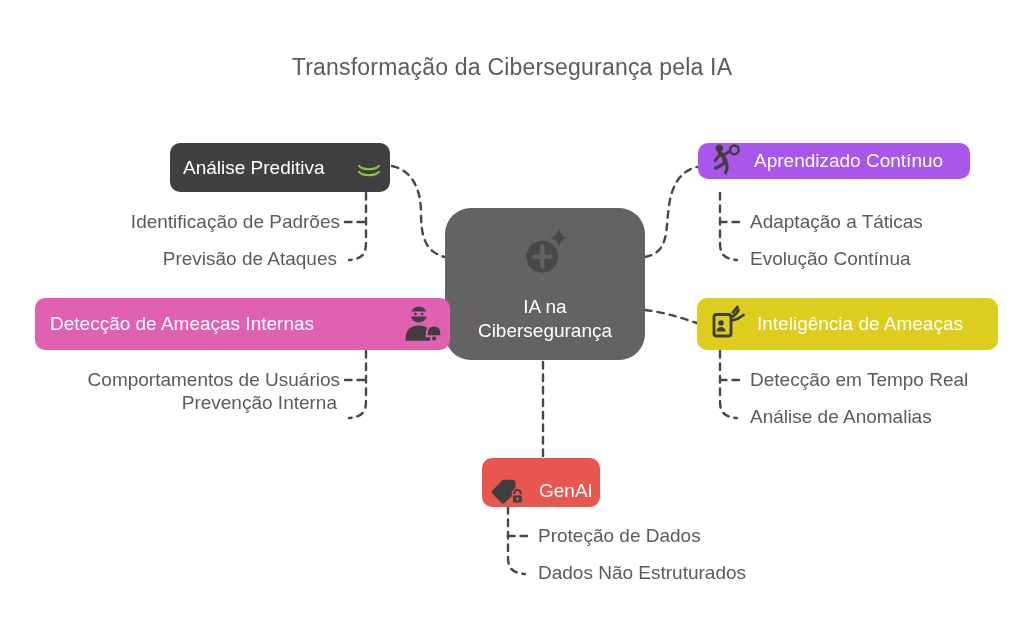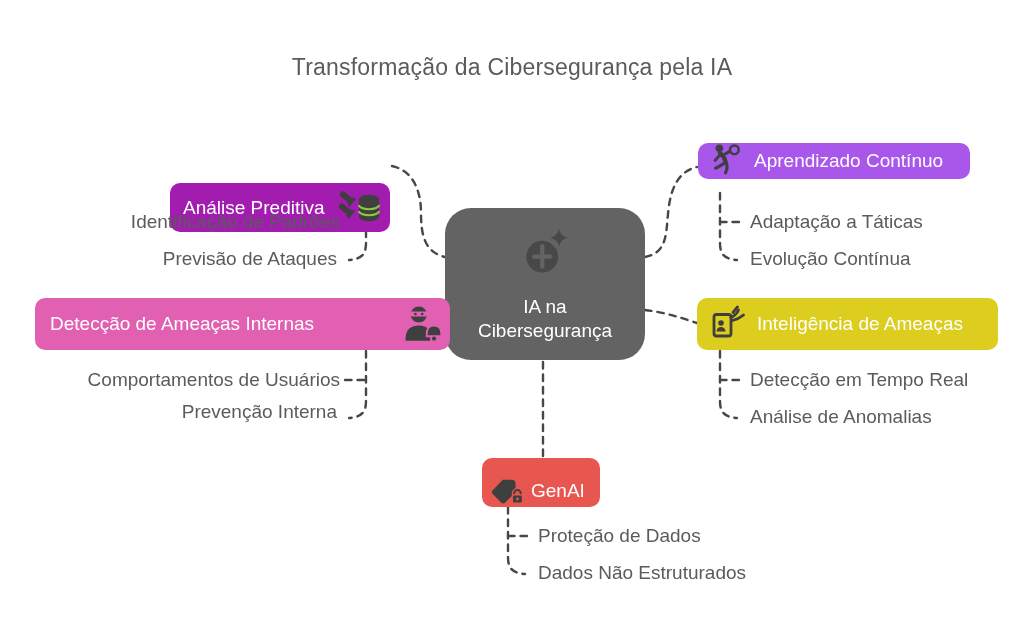--- a/index.html
+++ b/index.html
@@ -10,21 +10,21 @@
   .connectors{position:absolute;left:0;top:0;pointer-events:none;}
   .node{position:absolute;display:flex;align-items:center;color:#fff;border-radius:10px;
         font-size:19px;box-sizing:border-box;}
   .node .label{white-space:nowrap;}
   .icon{flex:0 0 auto;display:block;}
   
   .n-green {left:170px;top:143px;width:220px;height:49px;padding:0 8px 0 13px;justify-content:space-between;}
   .n-purple{left:698px;top:143px;width:272px;height:36px;padding:0 10px 0 9px;gap:9px;}
   .n-pink  {left:35px; top:298px;width:415px;height:52px;padding:0 7px 0 15px;justify-content:space-between;}
   .n-yellow{left:697px;top:298px;width:301px;height:52px;padding:0 10px 0 10px;gap:10px;}
-  .n-red   {left:482px;top:458px;width:118px;height:49px;padding:16px 8px 0 8px;gap:5px;}
+  .n-red   {left:482px;top:458px;width:118px;height:49px;padding:16px 8px 0 8px;gap:13px;}
   .n-center{left:445px;top:208px;width:200px;height:152px;border-radius:26px;
             flex-direction:column;justify-content:center;gap:14px;text-align:center;}
   .n-center .center-lines{line-height:24px;font-size:19px;}
   .n-center .center-lines span{display:block;}
   
   .leaf{position:absolute;font-size:19px;color:#5b5b5b;white-space:nowrap;line-height:22px;}
   .leaf.r{text-align:center;}
 </style>
 </head>
 <body>
@@ -60,21 +60,21 @@
       <rect x="24.8" y="20.5" width="4.6" height="26.5" rx="2.3" fill="#636363"></rect>
       <rect x="16" y="31.5" width="22" height="4.6" rx="2.3" fill="#636363"></rect>
       <path d="M45 4 C46.4 9.8 48.8 12.2 54.6 13.6 C48.8 15 46.4 17.4 45 23.2 C43.6 17.4 41.2 15 35.4 13.6 C41.2 12.2 43.6 9.8 45 4 Z" fill="#484848"></path>
     </svg>
     <div class="center-lines">
       <span>IA na</span>
       <span>Cibersegurança</span>
     </div>
   </div>
 
-  <div class="node n-green" style="background-color: #a21caf; margin-top: 40px;">
+  <div class="node n-green" style="background-color: #404040;">
     <span class="label">Análise Preditiva</span>
     <svg class="icon" viewBox="0 0 44 36" width="44" height="36">
       <g fill="#3f3f3f">
         <g transform="rotate(40 8 7)">
           <rect x="1" y="4" width="12" height="6" rx="3"></rect>
           <path d="M12 4 L17 1.5 L17 12.5 L12 10 Z"></path>
         </g>
         <g transform="rotate(40 7 19)">
           <rect x="0" y="16" width="12" height="6" rx="3"></rect>
           <path d="M11 16 L16 13.5 L16 24.5 L11 22 Z"></path>
@@ -138,21 +138,21 @@
       <rect x="23.5" y="21" width="11" height="9" rx="1.8" fill="#3f3f3f" stroke="#e8574f" stroke-width="1.6"></rect>
       <circle cx="29" cy="25.5" r="1.5" fill="#e8574f"></circle>
     </svg>
     <span class="label">GenAI</span>
   </div>
 
   <div class="leaf r" style="right:684px;top:211px">Identificação de Padrões</div>
   <div class="leaf r" style="right:687px;top:248px">Previsão de Ataques</div>
 
   <div class="leaf r" style="right:684px;top:369px">Comportamentos de Usuários</div>
-  <div class="leaf r" style="right:687px;top:401px">Prevenção Interna</div>
+  <div class="leaf r" style="right:687px;top:392px">Prevenção Interna</div>
 
   <div class="leaf" style="left:750px;top:211px">Adaptação a Táticas</div>
   <div class="leaf" style="left:750px;top:248px">Evolução Contínua</div>
 
   <div class="leaf" style="left:750px;top:369px">Detecção em Tempo Real</div>
   <div class="leaf" style="left:750px;top:406px">Análise de Anomalias</div>
 
   <div class="leaf" style="left:538px;top:525px">Proteção de Dados</div>
   <div class="leaf" style="left:538px;top:562px">Dados Não Estruturados</div>
 

